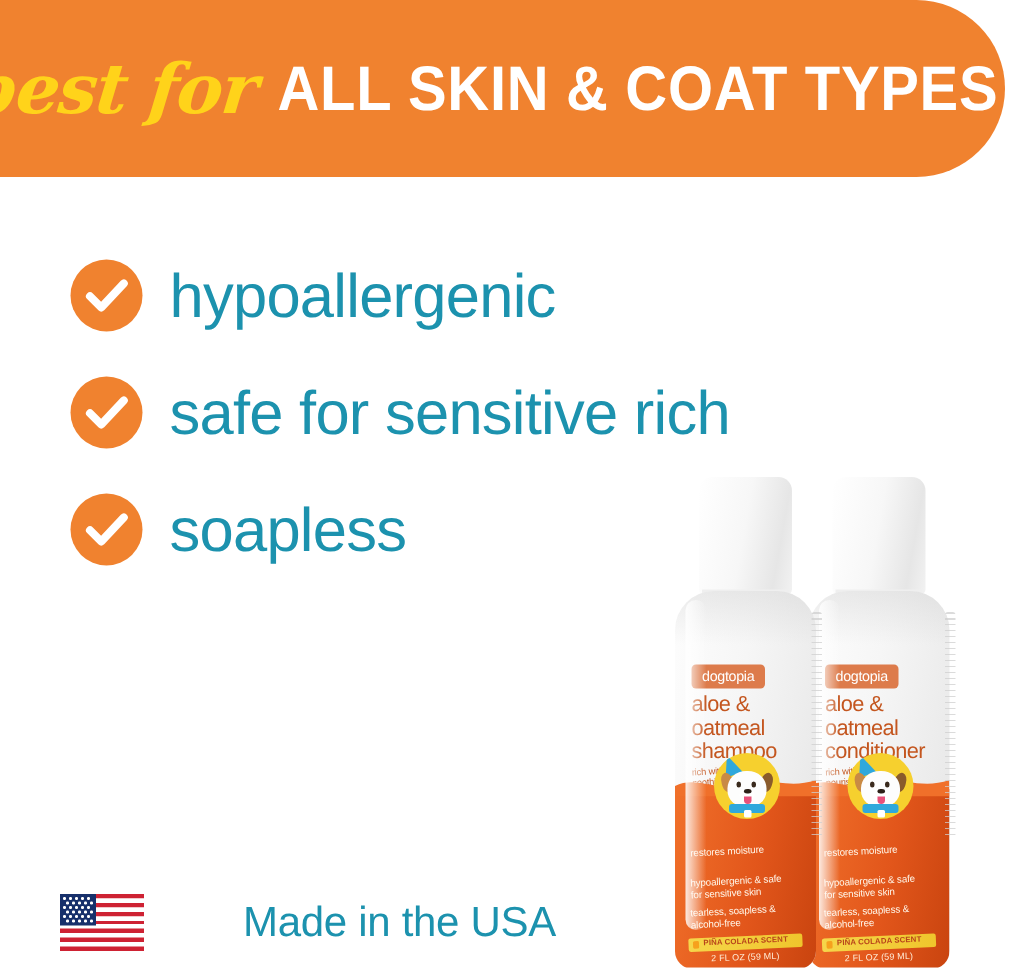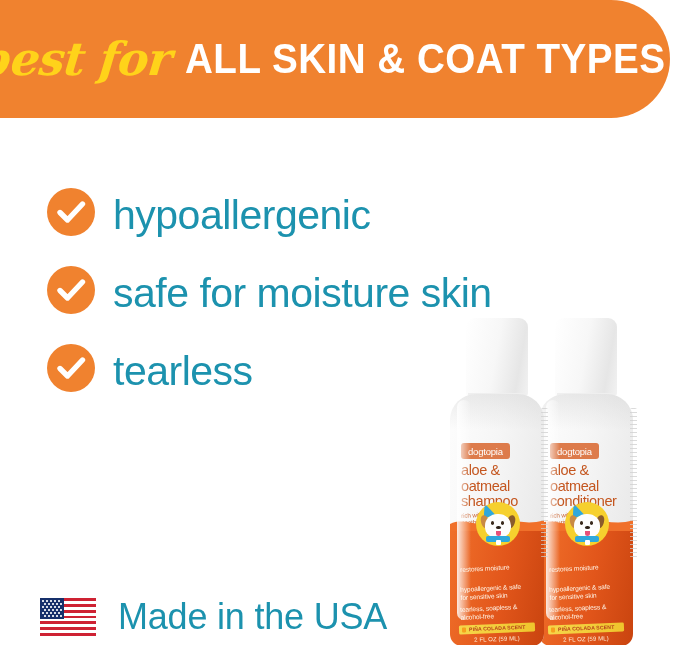--- a/index.html
+++ b/index.html
@@ -67,21 +67,21 @@
 
   
   .bullets {
     position: absolute;
     left: 47px;
     top: 158px;
     width: 560px;
   }
   .bullet-row {
     display: flex;
-    align-items: flex-end;
+    align-items: center;
     height: 78px;
   }
   .check-circle {
     width: 48px;
     height: 48px;
     border-radius: 50%;
     background: #F0822F;
     flex: 0 0 48px;
     position: relative;
     margin-right: 18px;
@@ -133,23 +133,24 @@
   }
   .flag .star {
     position: absolute;
     width: 1.6px;
     height: 1.6px;
     background: #FFFFFF;
     border-radius: 50%;
   }
   .footer-label {
     color: #1C92AE;
-    font-size: 36px;
+    font-size: 28px;
     letter-spacing: -0.2px;
     white-space: nowrap;
+    margin-left: 44px;
   }
 
   
   .bottles {
     position: absolute;
     left: 442px;
     top: 318px;
     width: 205px;
     height: 330px;
   }
@@ -414,30 +415,30 @@
     </span>
     <span class="bullet-label">hypoallergenic</span>
   </div>
 
   <div class="bullet-row">
     <span class="check-circle">
       <svg width="48" height="48" viewBox="0 0 48 48" aria-hidden="true">
         <path d="M13 24.5 L20.5 32 L35.5 16" fill="none" stroke="#ffffff" stroke-width="5.4" stroke-linecap="round" stroke-linejoin="round"></path>
       </svg>
     </span>
-    <span class="bullet-label">safe for moisture skin</span>
+    <span class="bullet-label">safe for sensitive rich</span>
   </div>
 
   <div class="bullet-row">
     <span class="check-circle">
       <svg width="48" height="48" viewBox="0 0 48 48" aria-hidden="true">
         <path d="M13 24.5 L20.5 32 L35.5 16" fill="none" stroke="#ffffff" stroke-width="5.4" stroke-linecap="round" stroke-linejoin="round"></path>
       </svg>
     </span>
-    <span class="bullet-label">tearless</span>
+    <span class="bullet-label">soapless</span>
   </div>
 
 
 </div>
 
 <div class="bottles">
 
   <div class="bottle left">
     <div class="cap"></div>
     <div class="body">

